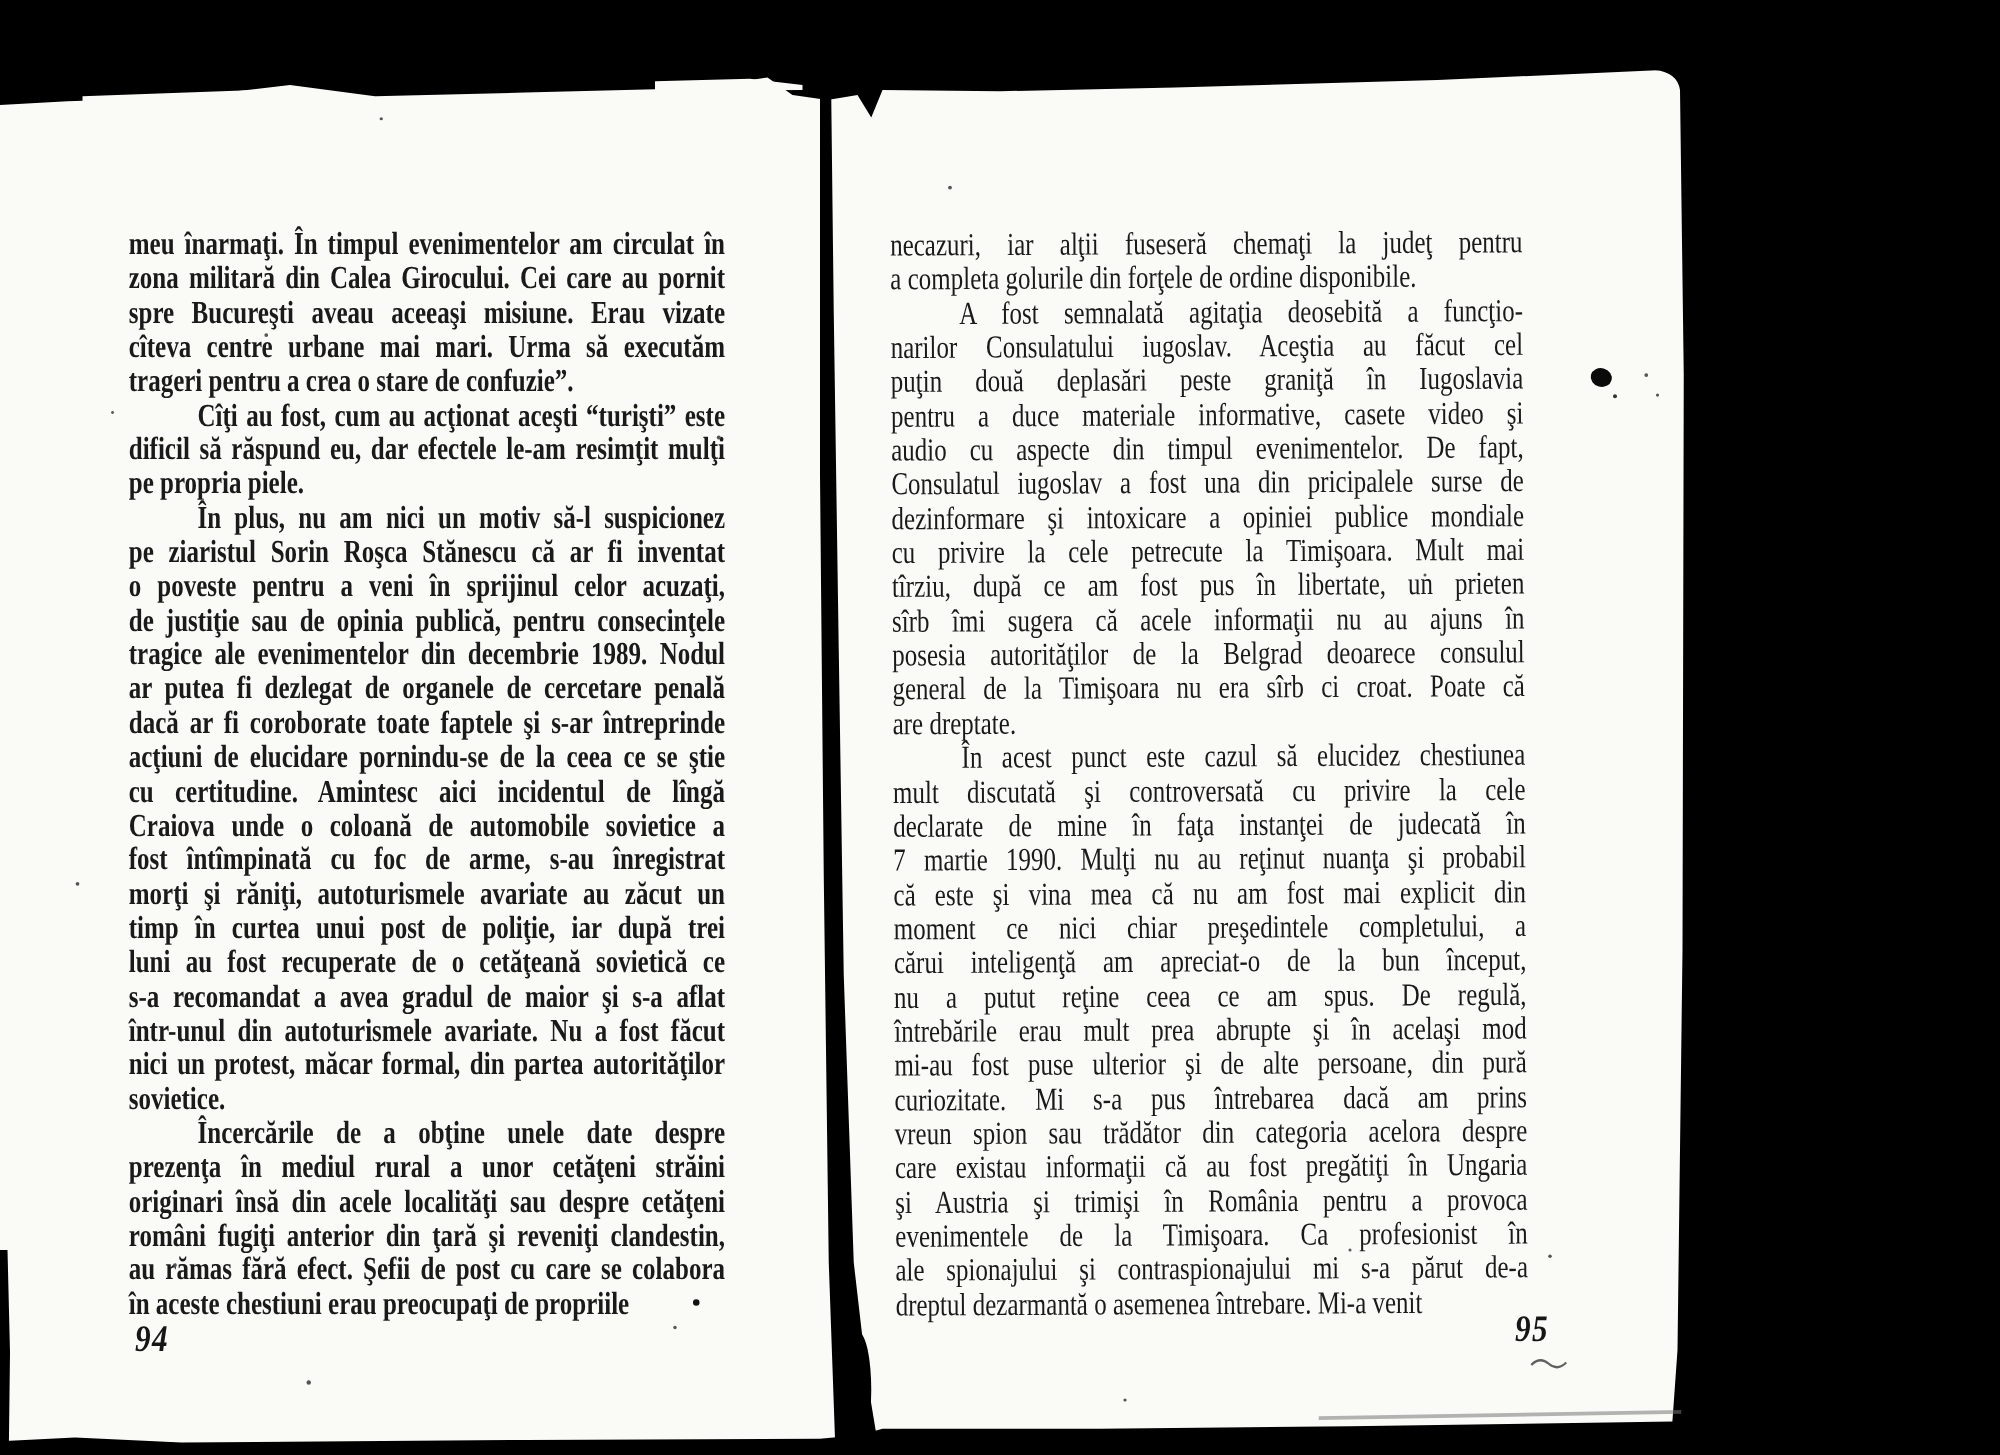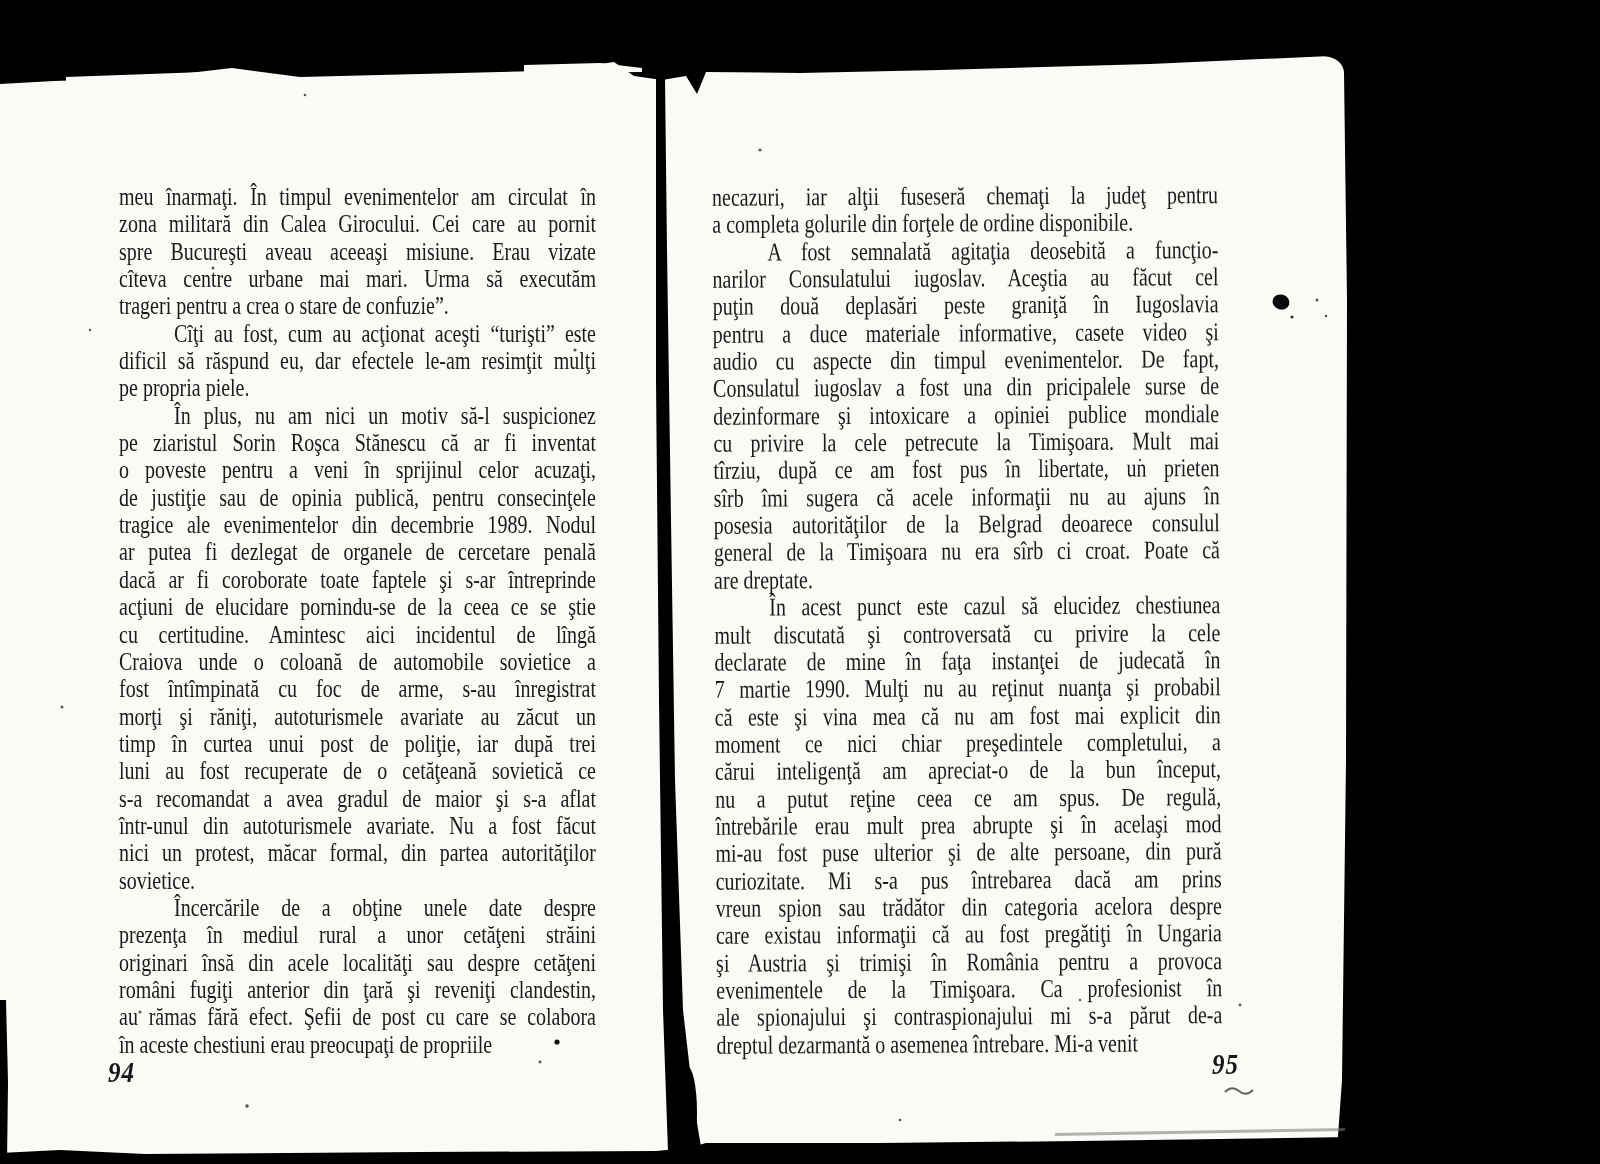--- a/index.html
+++ b/index.html
@@ -2,21 +2,21 @@
 <html><head>
 <meta charset="utf-8">
 <style>
   html,body{margin:0;padding:0;background:#000;}
   #canvas{
     position:relative;width:1600px;height:1164px;background:#000;
     overflow:hidden;font-family:"Liberation Serif","DejaVu Serif",serif;
   }
   .paper{position:absolute;left:0;top:0;width:1352px;height:1164px;background:#fafaf7;}
   .pagetext{position:absolute;width:477px;color:#1a1a1a;}
-  .pagetext.leftpage{left:119px;top:183px;}
+  .pagetext.leftpage{left:103px;top:183px;font-weight:bold;}
   .pagetext.rightpage{left:712px;top:184px;width:506px;transform:rotate(-0.3deg);transform-origin:top left;}
   .line{
     font-size:20px;line-height:27.35px;height:27.35px;
     text-align:justify;text-align-last:justify;
     transform:scaleY(1.28);white-space:normal;
   }
   .line.last{text-align-last:left;}
   .line.indent{text-indent:55px;}
   .pagenum{
     position:absolute;font-style:italic;font-weight:bold;font-size:25px;

